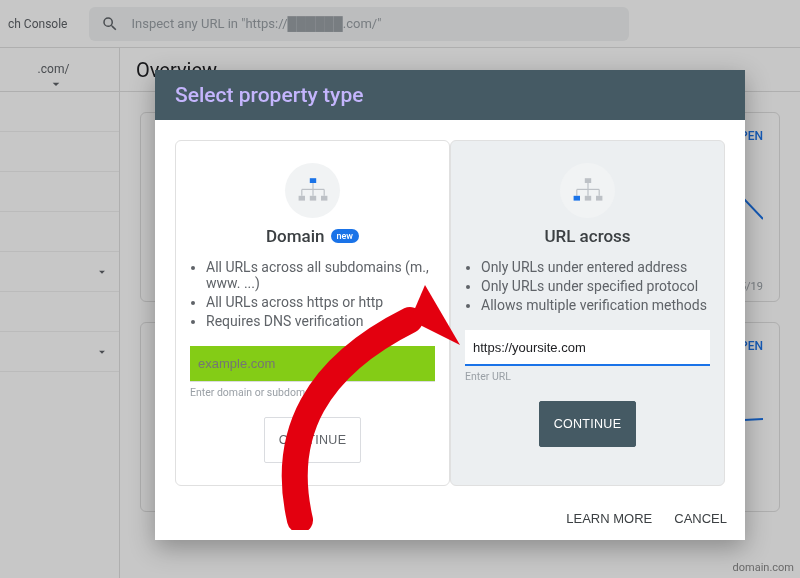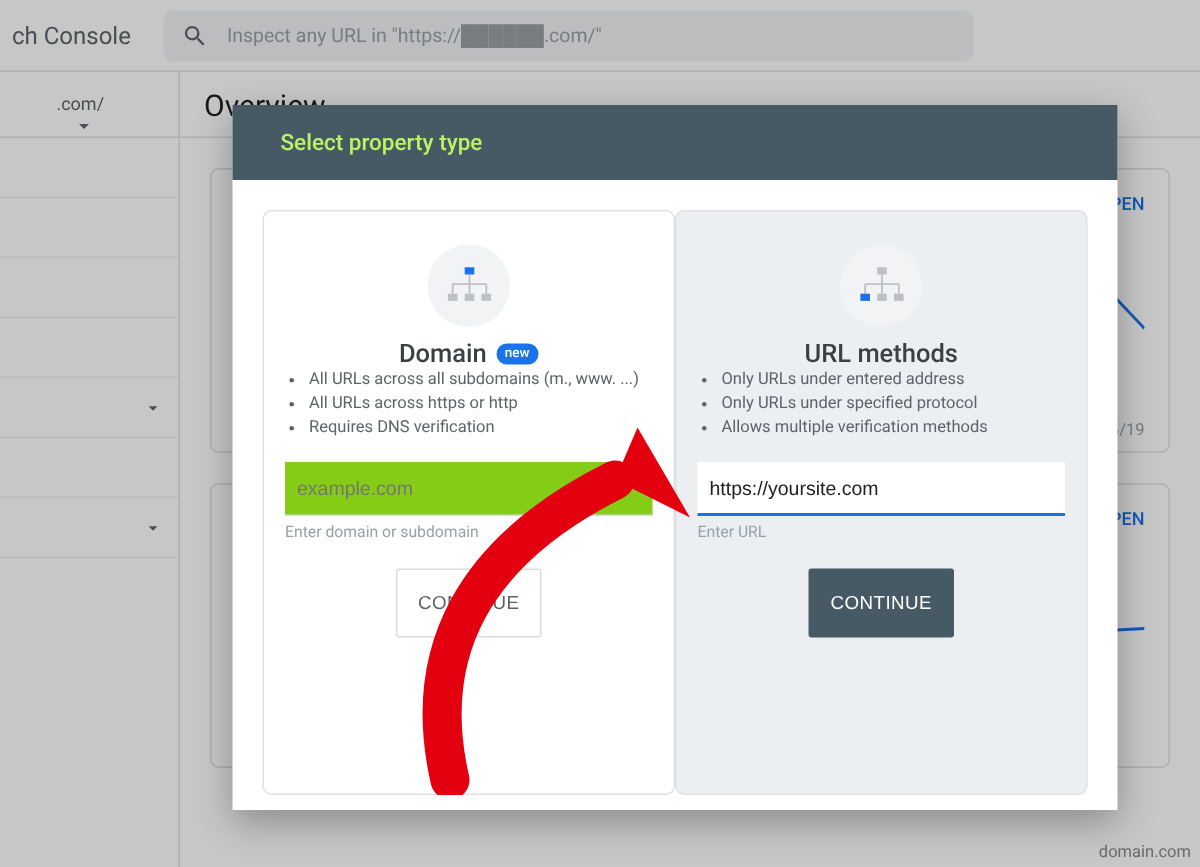--- a/index.html
+++ b/index.html
@@ -13,21 +13,21 @@
   color: #202124;
 }
 .topbar {
   height: 48px;
   background: #fff;
   border-bottom: 1px solid #e0e0e0;
   display: flex;
   align-items: center;
   padding: 0 8px;
 }
-.brand { font-size: 16px; color: #5f6368; font-weight: 400; padding-right: 12px; }
+.brand { font-size: 12px; color: #5f6368; font-weight: 400; padding-right: 12px; }
 .searchbox {
   display: flex; align-items: center;
   background: #f1f3f4; border-radius: 6px;
   height: 34px; padding: 0 12px; width: 540px; margin-left: 10px;
   color: #9aa0a6; font-size: 13px;
 }
 .searchbox svg { width: 18px; height: 18px; margin-right: 12px; fill: #5f6368; }
 .subbar {
   height: 44px; border-bottom: 1px solid #e0e0e0;
   display: flex; align-items: center;
@@ -57,37 +57,37 @@
 .watermark { position:absolute; right:6px; bottom:4px; font-size:11px; color:#888;}
 .scrim {
   position: absolute; inset: 0; background: rgba(0,0,0,0.22);
 }
 .dialog {
   position: absolute; left: 155px; top: 70px; width: 590px; height: 470px;
   background: #fff; box-shadow: 0 8px 24px rgba(0,0,0,0.3);
   display: flex; flex-direction: column;
 }
 .dialog-header {
-  background: #455a64; color: #bef264; height: 50px;
-  display: flex; align-items: center; padding: 0 32px; font-size: 15px; font-weight: 500;
+  background: #455a64; color: #c4b5fd; height: 50px;
+  display: flex; align-items: center; padding: 0 20px; font-size: 21px; font-weight: 500;
 }
 .dialog-body {
   flex: 1; display: flex; align-items: stretch; padding: 20px 20px 10px 20px; position:relative;
 }
 .prop-card {
   flex: 1; border: 1px solid #e0e0e0; border-radius: 6px; background:#fff;
   display:flex; flex-direction:column; align-items:center; padding: 16px 14px 14px 14px;
 }
 .prop-card.selected { background:#eceff1; }
 .or-sep { display:flex; align-items:center; justify-content:center; width:40px; color:#5f6368; font-size:13px;}
 .iconwrap { width:55px;height:55px;border-radius:50%;background:#f1f3f4;display:flex;align-items:center;justify-content:center;margin-bottom:8px;margin-top:6px;}
 .iconwrap svg{width:32px;height:28px;}
-.card-title { font-size:17px; font-weight:500; color:#3c4043; display:flex;align-items:center;gap:6px;margin-bottom:0;}
+.card-title { font-size:17px; font-weight:500; color:#3c4043; display:flex;align-items:center;gap:6px;margin-bottom:13px;}
 .badge-new{ background:#1a73e8;color:#fff;font-size:9px;padding:2px 6px;border-radius:8px; text-transform:lowercase;}
-.bullets { font-size:11px; color:#5f6368; width:100%; padding-left:16px; margin-bottom:14px;}
+.bullets { font-size:14px; color:#5f6368; width:100%; padding-left:16px; margin-bottom:14px;}
 .bullets li{ margin-bottom:3px; list-style: disc;}
 .input-row{width:100%;}
 .text-input{
   width:100%; height:36px; border:none; background:#84cc16;
   font-size:13px; padding:0 8px; color:#202124;
   border-bottom:1px solid #dadce0;
 }
 .prop-card.selected .text-input{ background:#fff; border-bottom:2px solid #1a73e8; }
 .helper{font-size:10.5px;color:#9aa0a6;margin-top:4px;width:100%;}
 .continue-btn{
@@ -208,32 +208,36 @@
             <line x1="20" y1="6" x2="20" y2="14" stroke="#bdc1c6" stroke-width="1.5"></line>
             <line x1="6" y1="14" x2="34" y2="14" stroke="#bdc1c6" stroke-width="1.5"></line>
             <line x1="6" y1="14" x2="6" y2="22" stroke="#bdc1c6" stroke-width="1.5"></line>
             <line x1="20" y1="14" x2="20" y2="22" stroke="#bdc1c6" stroke-width="1.5"></line>
             <line x1="34" y1="14" x2="34" y2="22" stroke="#bdc1c6" stroke-width="1.5"></line>
             <rect x="2" y="22" width="8" height="6" fill="#1a73e8"></rect>
             <rect x="16" y="22" width="8" height="6" fill="#bdc1c6"></rect>
             <rect x="30" y="22" width="8" height="6" fill="#bdc1c6"></rect>
           </svg>
       </div>
-      <div class="card-title">URL methods</div>
+      <div class="card-title">URL across</div>
       <ul class="bullets">
         <li>Only URLs under entered address</li>
         <li>Only URLs under specified protocol</li>
         <li>Allows multiple verification methods</li>
       </ul>
       <div class="input-row">
         <input class="text-input" value="https://yoursite.com" style="">
         <div class="helper">Enter URL</div>
       </div>
       <button class="continue-btn primary">CONTINUE</button>
     </div>
 
   </div>
+  <div class="dialog-footer">
+    <button class="footer-btn learn">LEARN MORE</button>
+    <button class="footer-btn">CANCEL</button>
+  </div>
 </div>
 
 <svg class="annot-arrow" viewBox="0 0 230 280">
   <path d="M 20 270 Q -10 140 130 70" stroke="#e3000f" stroke-width="26" fill="none" stroke-linecap="round"></path>
   <polygon points="130,70 180,95 145,35" fill="#e3000f"></polygon>
 </svg>
 
 </body></html>

